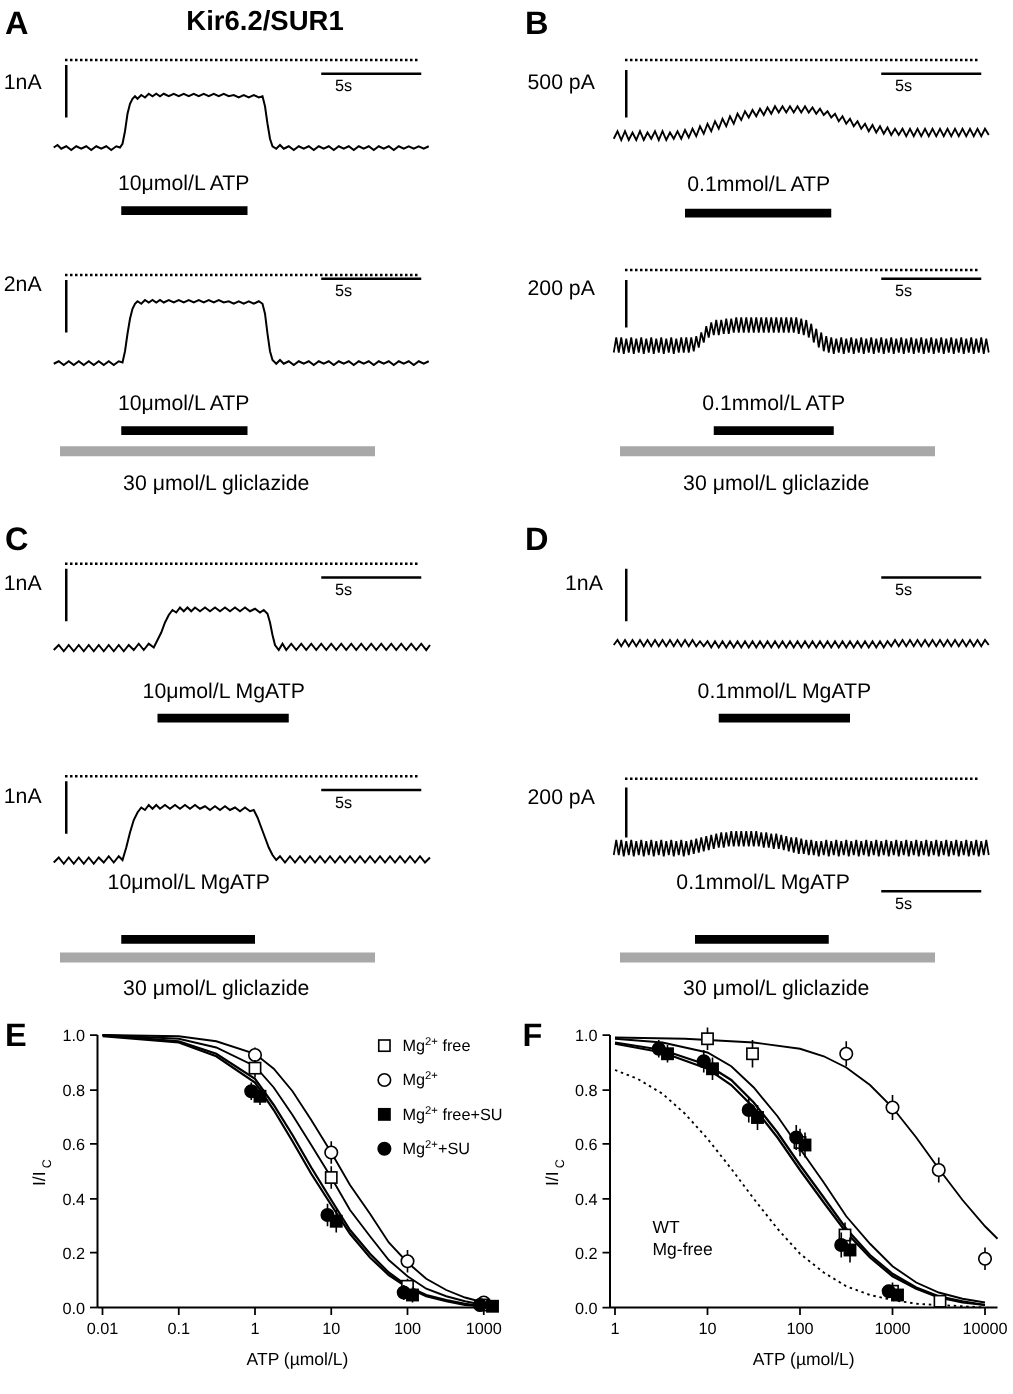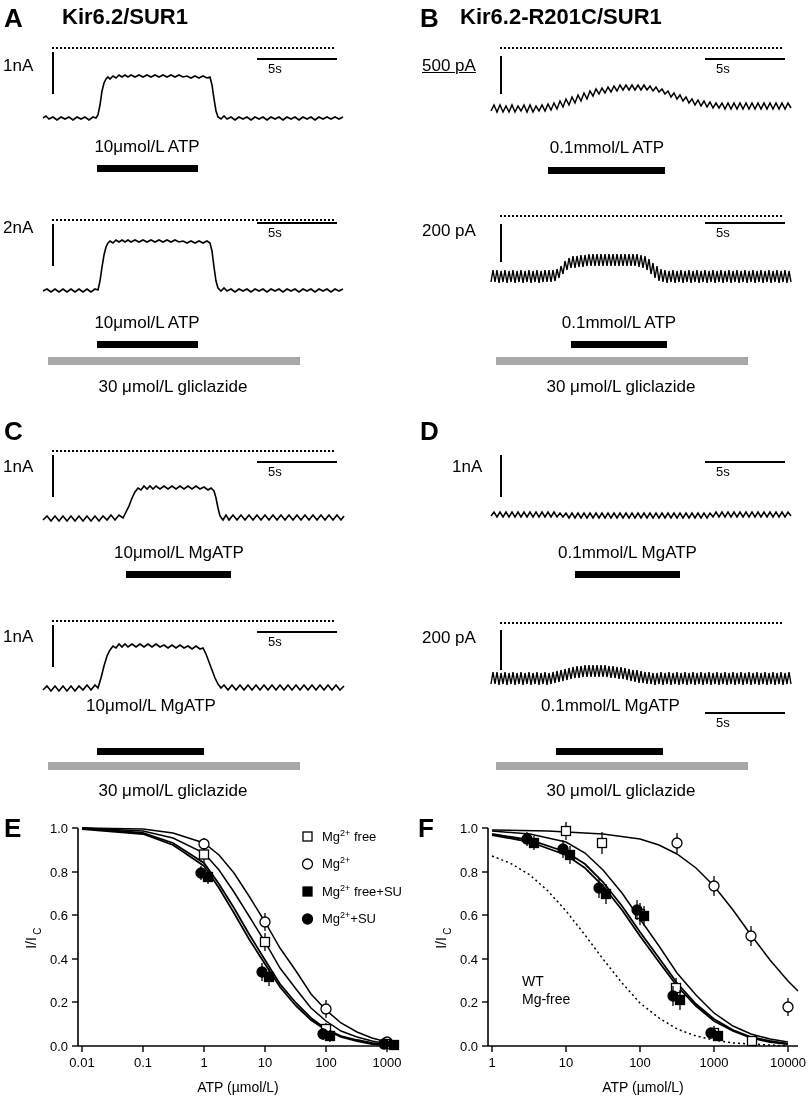--- a/index.html
+++ b/index.html
@@ -24,20 +24,21 @@
     position: absolute;
     font-weight: bold;
     font-size: 26px;
     line-height: 1;
   }
   .panel-title {
     position: absolute;
     font-weight: bold;
     font-size: 22px;
     line-height: 1;
+    text-align: center;
   }
   .scale-label {
     position: absolute;
     font-size: 17px;
     line-height: 1;
   }
   .bar-label {
     position: absolute;
     font-size: 17px;
     line-height: 1;
@@ -125,24 +126,23 @@
   <div class="time-label" style="left:268px; top:226px;">5s</div>
   <svg class="trace" style="left:40px; top:225px;" width="305" height="80" viewBox="0 0 305 80">
     <polyline fill="none" stroke="#000" stroke-width="1.6" points="3,66 7,64 11,67 15,64 19,67 23,64 27,67 31,64 35,67 39,64 43,67 47,64 51,67 55,64 58,65 60,56 62,42 64,30 66,22 68,18 70,16 73,18 76,15 79,17 82,15 85,17 88,15 91,17 95,15 99,17 103,15 107,17 111,15 115,17 119,15 123,17 127,15 131,17 135,15 139,17 143,16 147,18 151,16 155,18 159,16 163,18 167,16 170,18 172,26 174,42 176,56 178,63 181,66 184,63 187,66 191,64 195,67 199,64 203,66 207,64 211,67 215,64 219,66 223,64 227,67 231,64 235,66 239,64 243,67 247,64 251,66 255,64 259,67 263,64 267,66 271,64 275,67 279,64 283,66 287,64 291,67 295,64 299,66 303,64"></polyline>
   </svg>
   <div class="hbar-black" style="left:97px; top:341px; width:101px;"></div>
   <div class="bar-label" style="left:47px; top:314px; width:200px;">10μmol/L ATP</div>
   <div class="hbar-gray" style="left:48px; top:357px; width:252px;"></div>
   <div class="bar-label" style="left:42px; top:378px; width:262px;">30 μmol/L gliclazide</div>
 
   <div class="panel-letter" style="left:420px; top:5px;">B</div>
-  <div class="panel-title" style="left:460px; top:6px; width:340px;">Kir6.2-R201C/SUR1</div>
 
   <div class="dotted" style="left:500px; top:47px; width:282px;"></div>
-  <div class="scale-label" style="left:422px; top:57px;text-decoration:underline;">500 pA</div>
+  <div class="scale-label" style="left:422px; top:57px;">500 pA</div>
   <div class="vbar" style="left:500px; top:56px; height:38px;"></div>
   <div class="timebar" style="left:705px; top:58px; width:80px;"></div>
   <div class="time-label" style="left:716px; top:62px;">5s</div>
   <svg class="trace" style="left:488px; top:55px;" width="305" height="80" viewBox="0 0 305 80">
     <polyline fill="none" stroke="#000" stroke-width="1.5" points="3,56 6,50 9,57 12,50 15,57 18,51 21,57 24,50 27,57 30,51 33,56 36,50 39,57 42,50 45,57 48,51 51,56 54,50 57,56 60,49 63,55 66,48 69,54 72,46 75,52 78,44 81,50 84,42 87,48 90,40 93,46 96,38 99,44 102,36 105,41 108,34 111,39 114,33 117,38 120,32 123,37 126,31 129,36 132,30 135,35 138,30 141,35 144,30 147,35 150,30 153,35 156,30 159,35 162,31 165,36 168,32 171,37 174,34 177,39 180,36 183,42 186,38 189,44 192,40 195,46 198,42 201,48 204,44 207,50 210,45 213,51 216,46 219,52 222,47 225,53 228,48 231,53 234,48 237,54 240,48 243,54 246,48 249,54 252,48 255,54 258,48 261,54 264,48 267,54 270,48 273,54 276,48 279,54 282,48 285,54 288,48 291,54 294,48 297,54 300,48 303,53"></polyline>
   </svg>
   <div class="hbar-black" style="left:548px; top:167px; width:117px;"></div>
   <div class="bar-label" style="left:493px; top:139px; width:228px;">0.1mmol/L ATP</div>
 
   <div class="dotted" style="left:500px; top:215px; width:282px;"></div>

